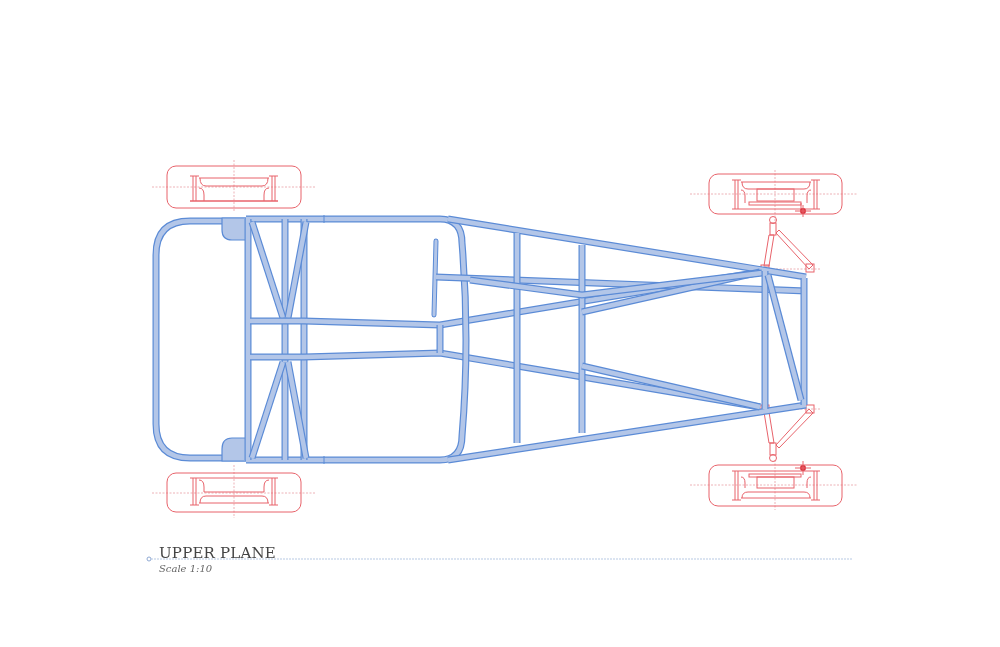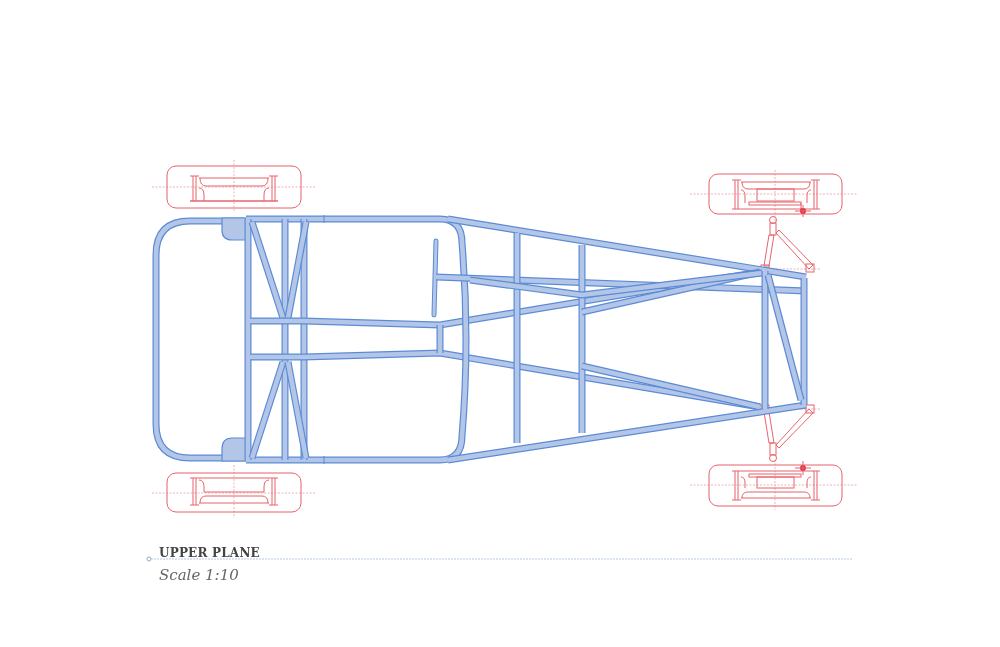--- a/index.html
+++ b/index.html
@@ -1,20 +1,20 @@
 <!DOCTYPE html>
 <html><head>
 <meta charset="utf-8">
 <style>
   html, body { margin: 0; padding: 0; background: #ffffff; }
   body { width: 1000px; height: 647px; position: relative; overflow: hidden; font-family: "DejaVu Serif", serif; }
   #drawing { position: absolute; left: 0; top: 0; }
   .caption { position: absolute; left: 159px; top: 547px; }
-  .caption-title { font-family: "DejaVu Serif", serif; font-weight: bold; font-size: 12px; color: #444; letter-spacing: 0.2px; line-height: 12px; }
-  .caption-scale { font-family: "DejaVu Serif", serif; font-style: italic; font-size: 15px; color: #666; line-height: 13px; margin-top: 10px; }
+  .caption-title { font-family: "DejaVu Serif", serif; font-weight: normal; font-size: 15px; color: #444; letter-spacing: 0.2px; line-height: 12px; }
+  .caption-scale { font-family: "DejaVu Serif", serif; font-style: italic; font-size: 10px; color: #666; line-height: 13px; margin-top: 3px; }
 </style>
 </head>
 <body>
 
 <svg id="drawing" width="1000" height="647" viewBox="0 0 1000 647" xmlns="http://www.w3.org/2000/svg">
   <defs>
     <style>
       .tube { fill: #b3c6e8; stroke: #5b8bd6; stroke-width: 1.2; stroke-linejoin: round; }
       .tubeline { stroke: #5b8bd6; stroke-width: 7; stroke-linecap: butt; fill: none; }
       .tubeinner { stroke: #b3c6e8; stroke-width: 4.6; stroke-linecap: butt; fill: none; }

